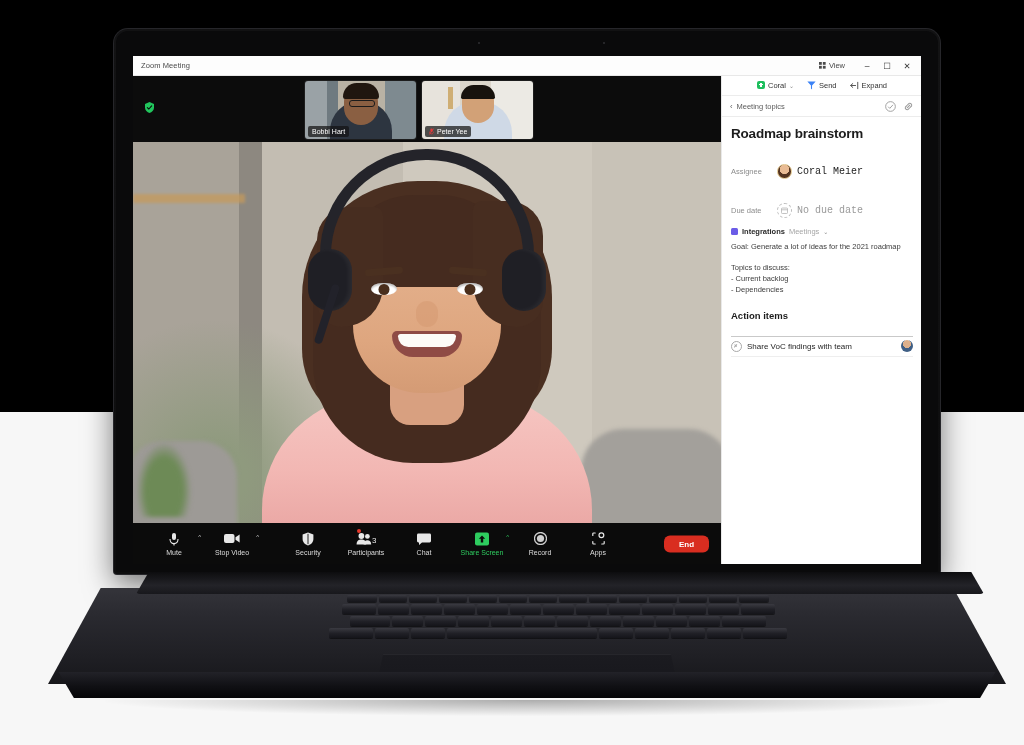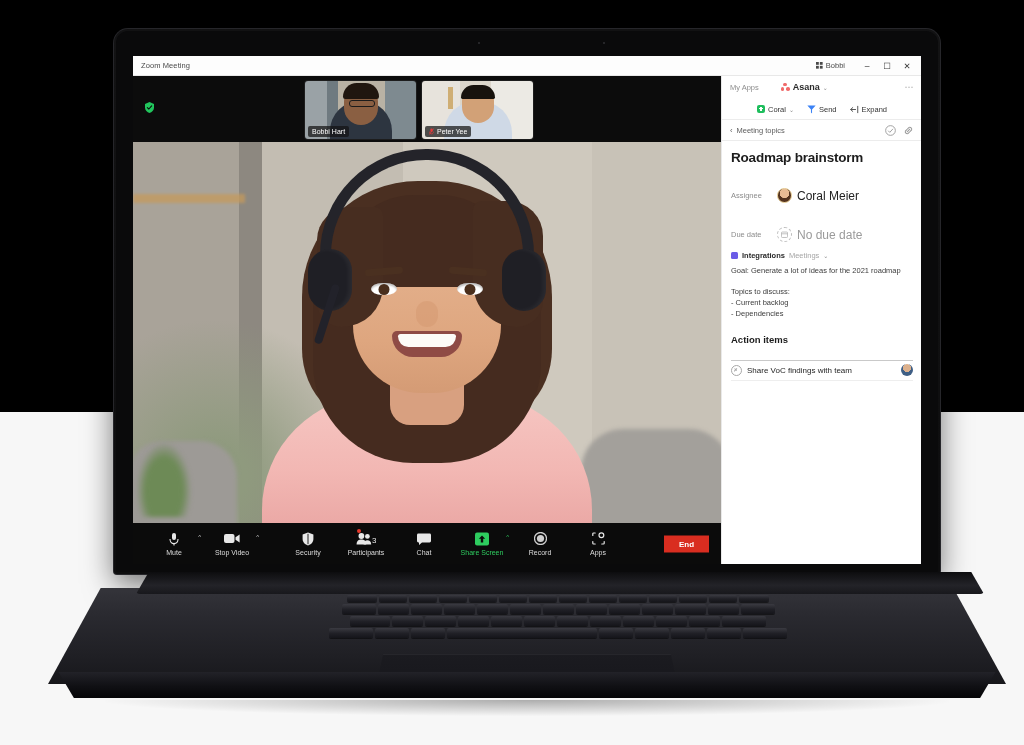--- a/index.html
+++ b/index.html
@@ -113,21 +113,21 @@
 
   
   #zoom-toolbar{position:absolute;left:0;bottom:0;width:588px;height:41px;background:#0b0b0b;display:flex;align-items:center;}
   .tb-item{display:flex;flex-direction:column;align-items:center;justify-content:center;position:relative;color:#e4e4e4;width:58px;}
   .tb-item .ico{height:15px;display:flex;align-items:center;justify-content:center;margin-bottom:3px;}
   .tb-item .lab{font-size:7px;color:#dcdcdc;white-space:nowrap;}
   .tb-caret{position:absolute;right:2px;top:3px;font-size:6px;color:#cfcfcf;}
   .green .lab{color:#2ecc5f;}
   #end-btn{
     position:absolute;right:12px;top:50%;transform:translateY(-50%);
-    width:45px;height:17px;border-radius:0;background:#d92d20;color:#fff;
+    width:45px;height:17px;border-radius:6px;background:#d92d20;color:#fff;
     font-size:8px;font-weight:bold;display:flex;align-items:center;justify-content:center;
   }
 
   
   #asana-panel{position:absolute;left:588px;top:19px;width:200px;height:489px;background:#fff;border-left:1px solid #e9e9e9;}
   .ap-row1{height:24px;display:flex;align-items:center;padding:0 8px;}
   .ap-myapps{font-size:7.5px;color:#8e8e8e;}
   .ap-brand{display:flex;align-items:center;gap:3px;margin-left:22px;}
   .asana-logo{width:9px;height:9px;position:relative;}
   .asana-logo i{position:absolute;width:3.6px;height:3.6px;border-radius:50%;background:#f06a6a;}
@@ -146,21 +146,21 @@
 
   .ap-row3{height:20px;display:flex;align-items:center;padding:0 8px;border-bottom:1px solid #ececec;}
   .ap-back{display:flex;align-items:center;gap:4px;font-size:7.5px;color:#5c5c5c;}
   .ap-row3 .right{margin-left:auto;display:flex;gap:7px;align-items:center;}
 
   .ap-body{padding:9px 9px 0 9px;}
   .ap-title{font-size:13.5px;font-weight:bold;color:#1d1d1d;letter-spacing:-.2px;margin-bottom:7px;}
   .ap-field{display:flex;align-items:center;height:17px;margin-bottom:4px;margin-top:22px;}
   .ap-flabel{font-size:7.5px;color:#8c8c8c;width:46px;}
   .ap-avatar{width:13px;height:13px;border-radius:50%;background:radial-gradient(circle at 50% 34%,#e9bb94 0 42%,#54331f 43% 100%);border:1px solid #e0c48a;margin-right:5px;}
-  .ap-fvalue{font-size:12px;color:#222;}
+  .ap-fvalue{font-size:10px;color:#222;font-family:Liberation Mono, monospace;}
   .ap-fvalue.muted{color:#9a9a9a;}
   .cal-ico{width:13px;height:13px;border-radius:50%;border:1px dashed #bdbdbd;margin-right:5px;display:flex;align-items:center;justify-content:center;}
 
   .ap-tagrow{display:flex;align-items:center;gap:4px;margin-top:8px;}
   .tag-sq{width:7px;height:7px;border-radius:1.5px;background:#6b5ce7;}
   .tag-name{font-size:7.5px;font-weight:bold;color:#2a2a2a;}
   .tag-sub{font-size:7.5px;color:#a6a6a6;}
   .ap-note{font-size:7.5px;color:#3c3c3c;line-height:1.45;margin-top:6px;}
   .ap-note.block2{margin-top:10px;}
   .ap-ai-title{font-size:9.5px;font-weight:bold;color:#1d1d1d;margin-top:14px;padding-bottom:15px;border-bottom:1px solid #c9c9c9;}
@@ -227,21 +227,21 @@
     <div id="titlebar">
       <span class="tb-title">Zoom Meeting</span>
       <div class="tb-right">
         <div class="tb-view">
           <svg width="7" height="7" viewBox="0 0 10 10">
             <rect x="0" y="0" width="4" height="4" fill="#4a4a4a"></rect>
               <rect x="5.5" y="0" width="4" height="4" fill="#4a4a4a"></rect>
             <rect x="0" y="5.5" width="4" height="4" fill="#4a4a4a"></rect>
               <rect x="5.5" y="5.5" width="4" height="4" fill="#4a4a4a"></rect>
           </svg>
-          <span>Bobbi</span>
+          <span>View</span>
         </div>
         <div class="tb-btn">–</div>
         <div class="tb-btn">☐</div>
         <div class="tb-btn">✕</div>
       </div>
     </div>
 
     <div id="zoom-window">
       <div id="video-area">
 
@@ -400,33 +400,20 @@
             <span class="lab">Apps</span>
           </div>
 
           <div id="end-btn">End</div>
         </div>
       </div>
     </div>
 
     <div id="asana-panel">
 
-      <div class="ap-row1">
-        <span class="ap-myapps">My Apps</span>
-        <span class="ap-brand">
-          <span class="asana-logo">
-              <i></i>
-              <i></i>
-              <i></i>
-            </span>
-          <span class="ap-brandname">Asana</span>
-          <span class="ap-chev">⌄</span>
-        </span>
-        <span class="ap-dots">⋯</span>
-      </div>
 
       <div class="ap-row2">
         <span class="ap-act">
           <span class="sq-green"></span>
           <span>Coral</span>
           <span class="ap-chev">⌄</span>
         </span>
         <span class="ap-act">
           <svg width="9" height="9" viewBox="0 0 10 10">
               <path d="M0.4 0.6 H9.6 L5.6 5 V9.4 L4.4 8.2 V5 Z" fill="#3b82f6"></path>

